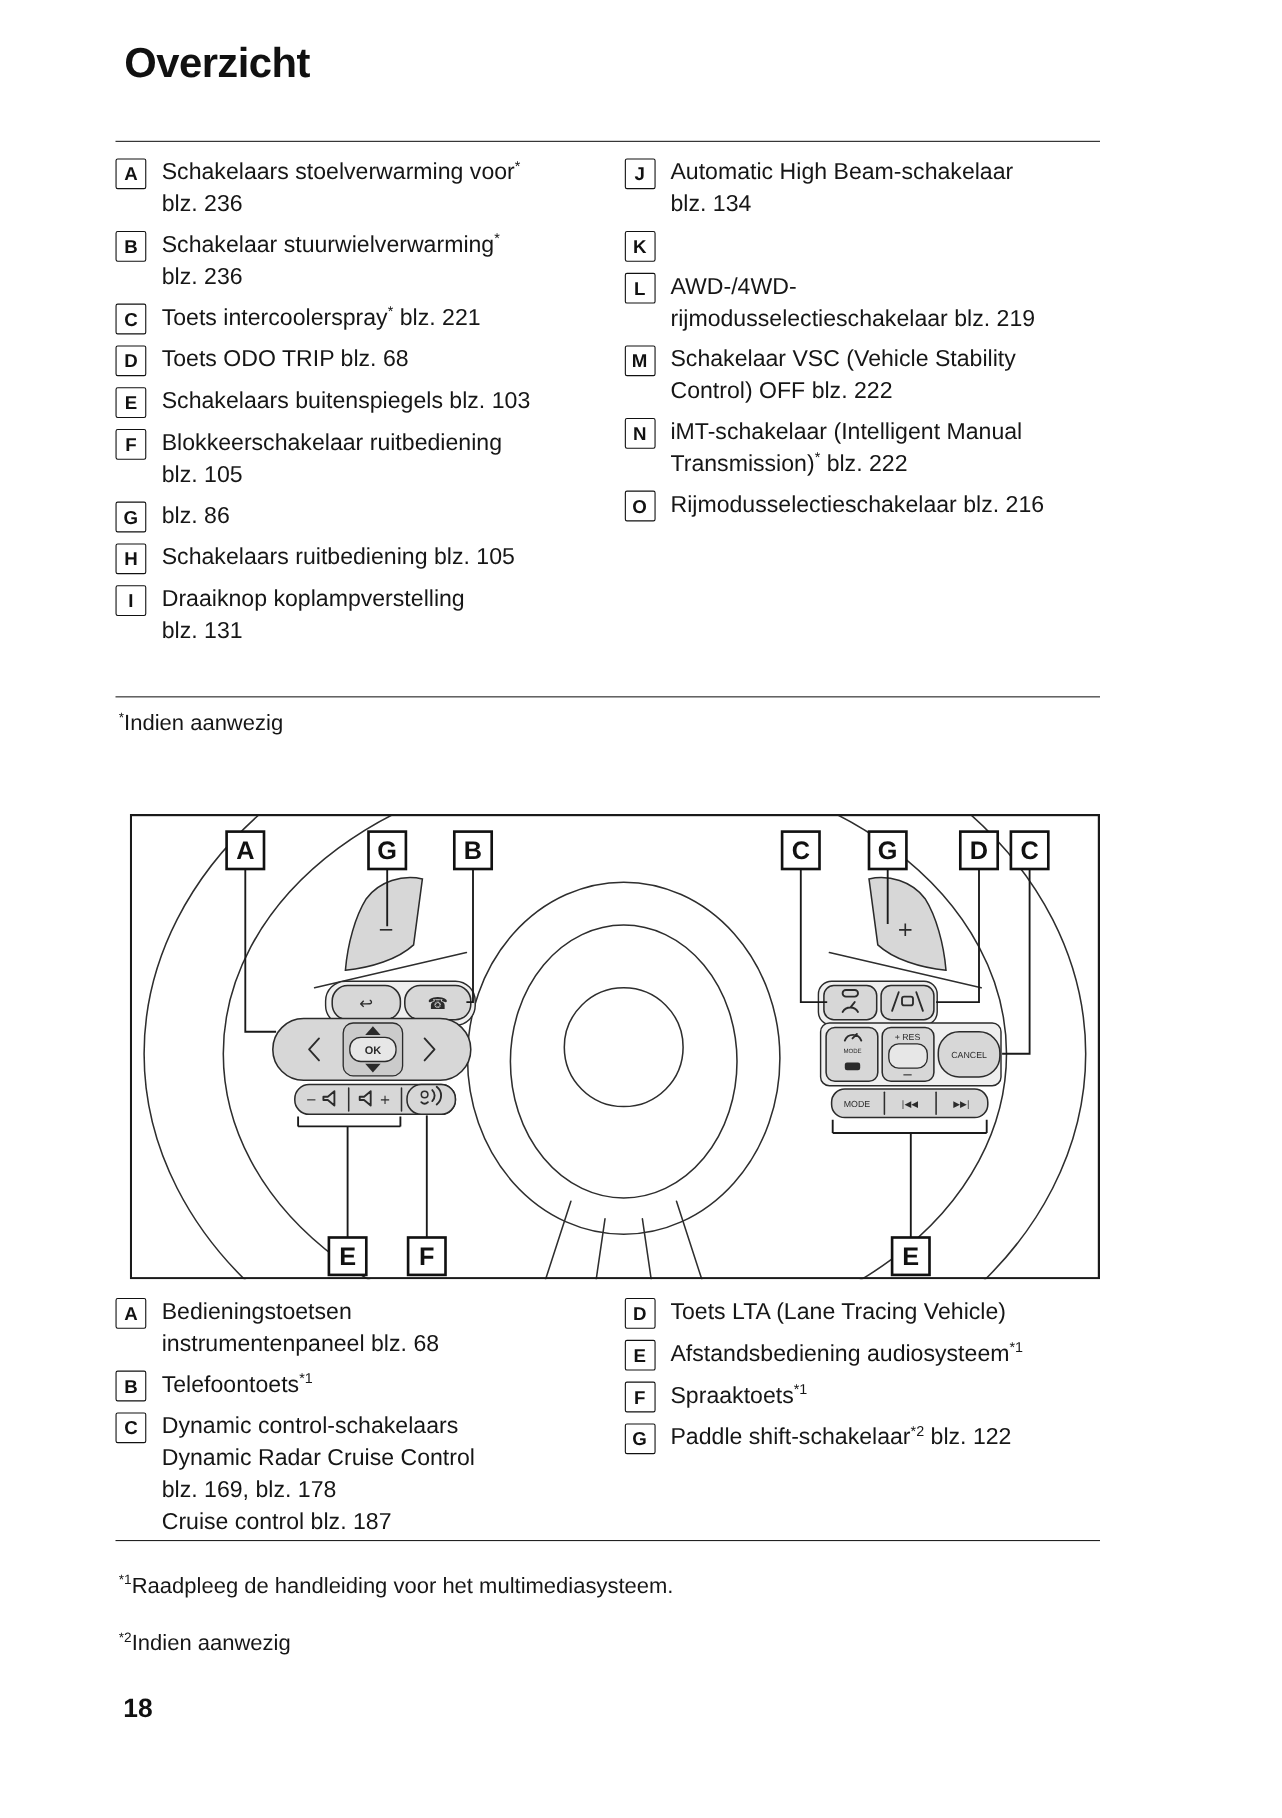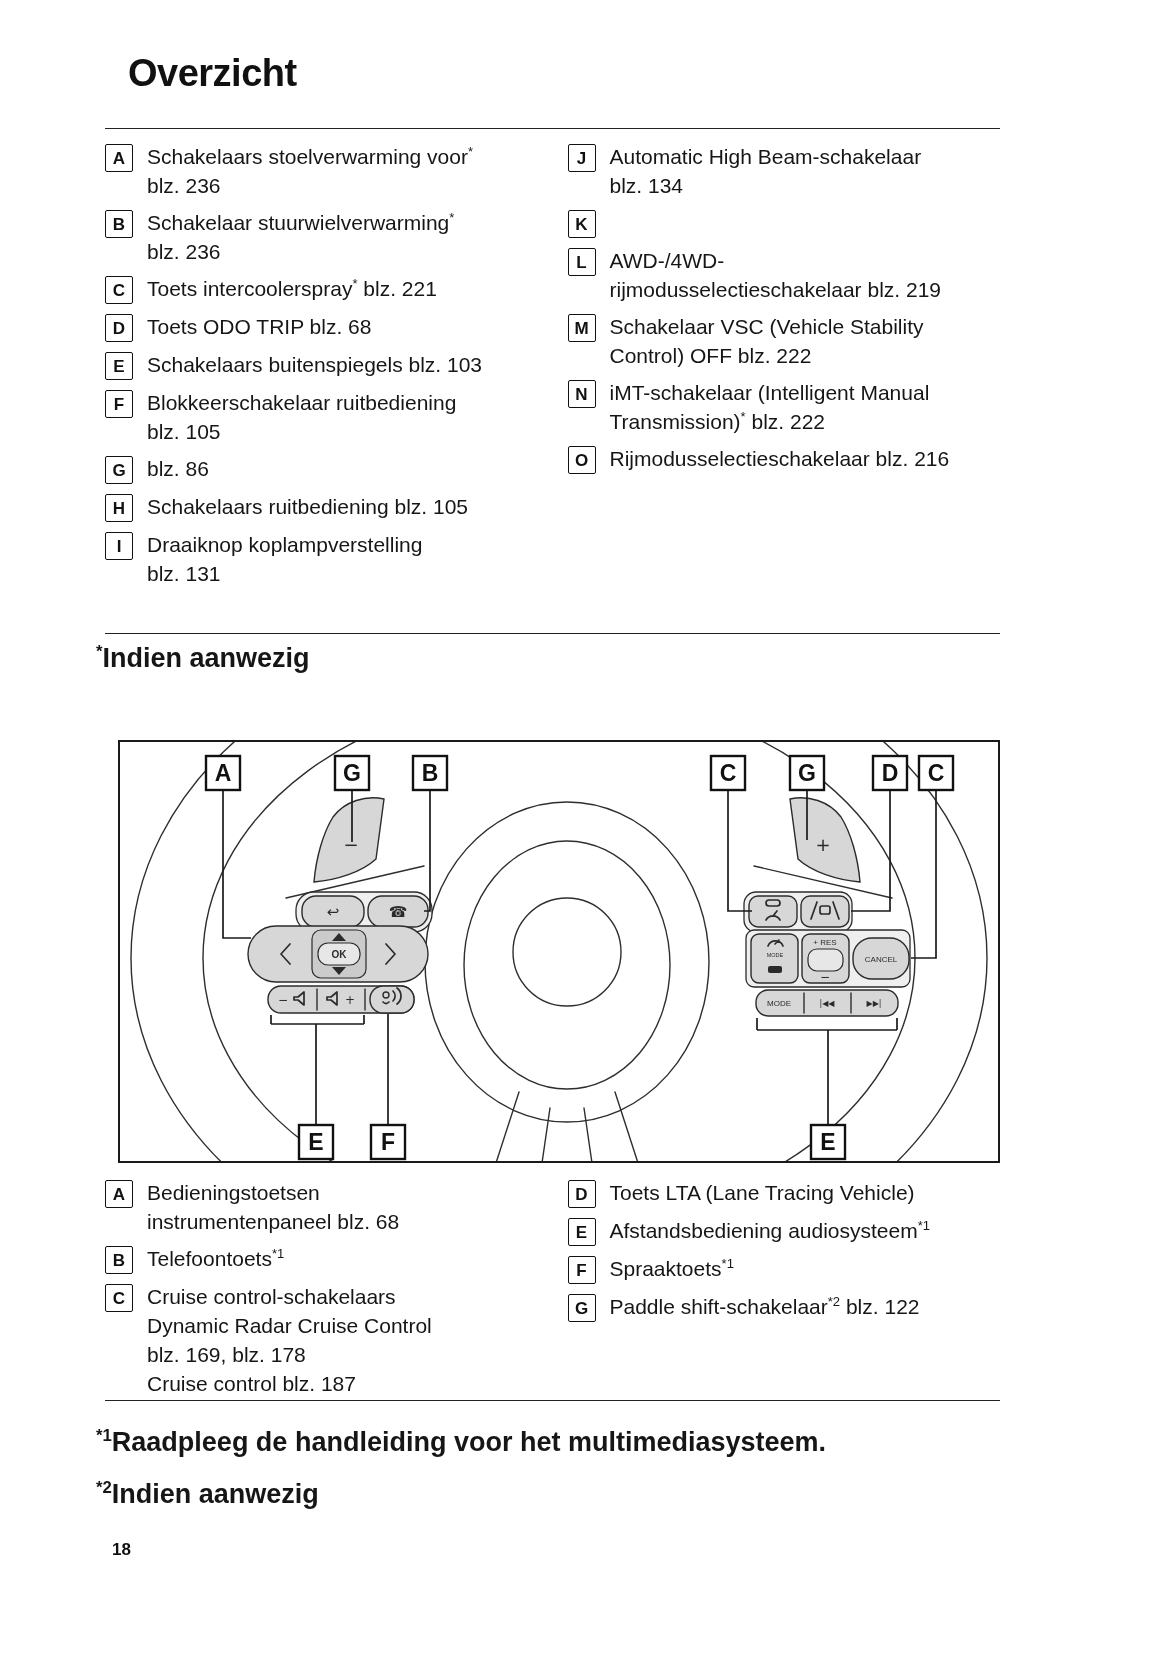--- a/index.html
+++ b/index.html
@@ -1,44 +1,44 @@
 <!DOCTYPE html>
 <html><head>
 <meta charset="utf-8">
 <style>
   html,body{margin:0;padding:0;background:#fff;}
   .page{
     position:relative;width:1165px;height:1653px;background:#ffffff;overflow:hidden;
     font-family:"Liberation Sans",sans-serif;color:#161616;
   }
   .title{
-    position:absolute;left:112px;top:36px;margin:16px;
+    position:absolute;left:112px;top:36px;margin:1px;
     font-size:38px;font-weight:800;letter-spacing:-.5px;color:#111;
   }
   .hr{position:absolute;left:105px;width:895px;border-top:1.7px solid #222;height:0;}
   .hr1{top:128px}.hr2{top:633px}.hr3{top:1400px}
   .list{position:absolute;left:105px;width:895px;display:flex;}
   .top-list{top:142px}
   .bottom-list{top:1178px}
   .col{flex:1;min-width:0;}
   .col.right{padding-left:30px;box-sizing:border-box;}
   .citem{display:flex;align-items:flex-start;margin-bottom:8px;font-size:21px;line-height:29px;}
   .kbox{
     flex:0 0 auto;display:inline-flex;align-items:center;justify-content:center;
     width:26px;height:26px;margin-top:2px;margin-right:14px;
     border:1.8px solid #111;border-radius:2px;
     font-weight:bold;font-size:17px;color:#111;background:#fff;
   }
   .ctext{min-width:0;}
   .cline{white-space:nowrap;}
   sup{font-size:62%;line-height:0;}
-  .note{position:absolute;left:96px;font-size:27px;line-height:28px;font-weight:bold;}
+  .note{position:absolute;left:108px;font-size:20px;line-height:28px;}
   .note-mid{top:644px}
   .fn1{top:1428px}.fn2{top:1480px}
-  .pagenum{position:absolute;left:112px;top:1540px;font-size:17px;font-weight:bold;color:#111;}
+  .pagenum{position:absolute;left:112px;top:1540px;font-size:24px;font-weight:bold;color:#111;}
   .diagram{position:absolute;left:118px;top:740px;width:882px;height:423px;}
   svg{display:block}
   .frame{fill:none;stroke:#1a1a1a;stroke-width:2;}
   .ln{fill:none;stroke:#2e2e2e;stroke-width:1.4;stroke-linecap:round;}
   .btn{fill:#d7d7d7;stroke:#2b2b2b;stroke-width:1.4;}
   .btn2{fill:#e7e7e7;stroke:#2b2b2b;stroke-width:1.2;}
   .panel{fill:#efefef;stroke:#2b2b2b;stroke-width:1.3;}
   .panel2{fill:#cbcbcb;stroke:#2b2b2b;stroke-width:1.2;}
   .fillic{fill:#2b2b2b;stroke:none;}
   .ic{fill:none;stroke:#2b2b2b;stroke-width:1.7;stroke-linecap:round;stroke-linejoin:round;}
@@ -287,21 +287,21 @@
         </div>
         <div class="citem">
           <span class="kbox">B</span>
           <div class="ctext">
             <div class="cline"><span>Telefoontoets</span><sup>*1</sup></div>
           </div>
         </div>
         <div class="citem">
           <span class="kbox">C</span>
           <div class="ctext">
-            <div class="cline"><span>Cruise control-schakelaars</span></div>
+            <div class="cline"><span>Dynamic control-schakelaars</span></div>
             <div class="cline"><span>Dynamic Radar Cruise Control</span></div>
             <div class="cline"><span>blz. 169, blz. 178</span></div>
             <div class="cline"><span>Cruise control blz. 187</span></div>
           </div>
         </div>
       </div>
     <div class="col right" id="bottom-right">
         <div class="citem">
           <span class="kbox">D</span>
           <div class="ctext">

